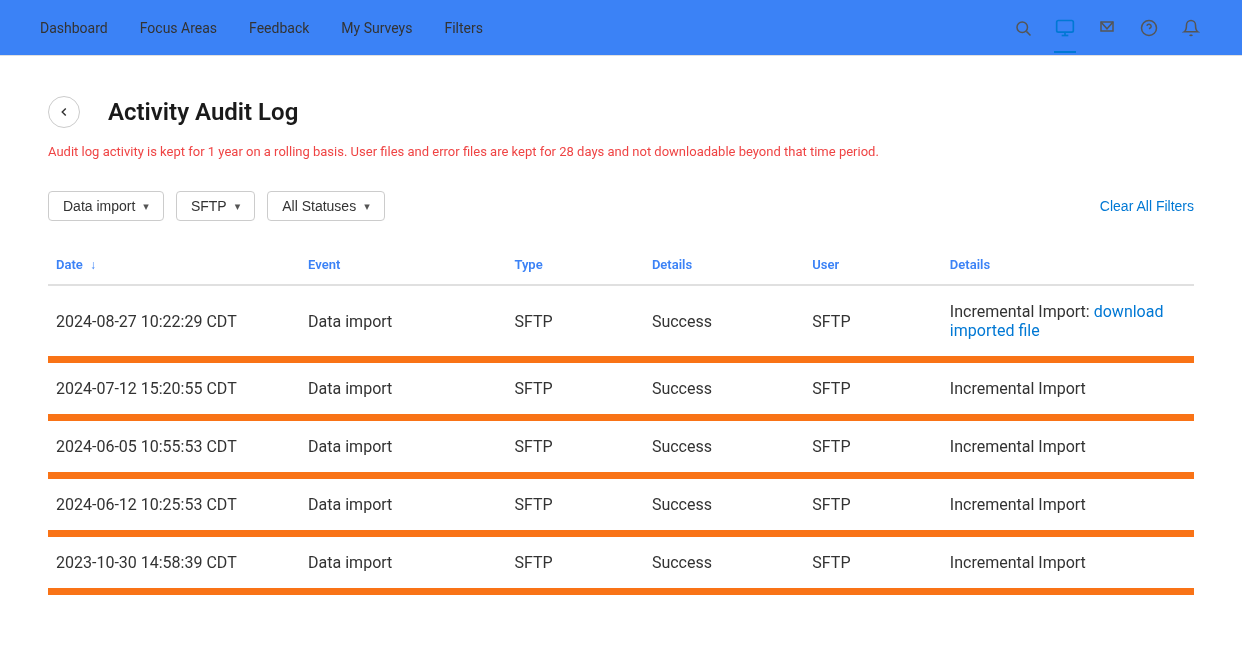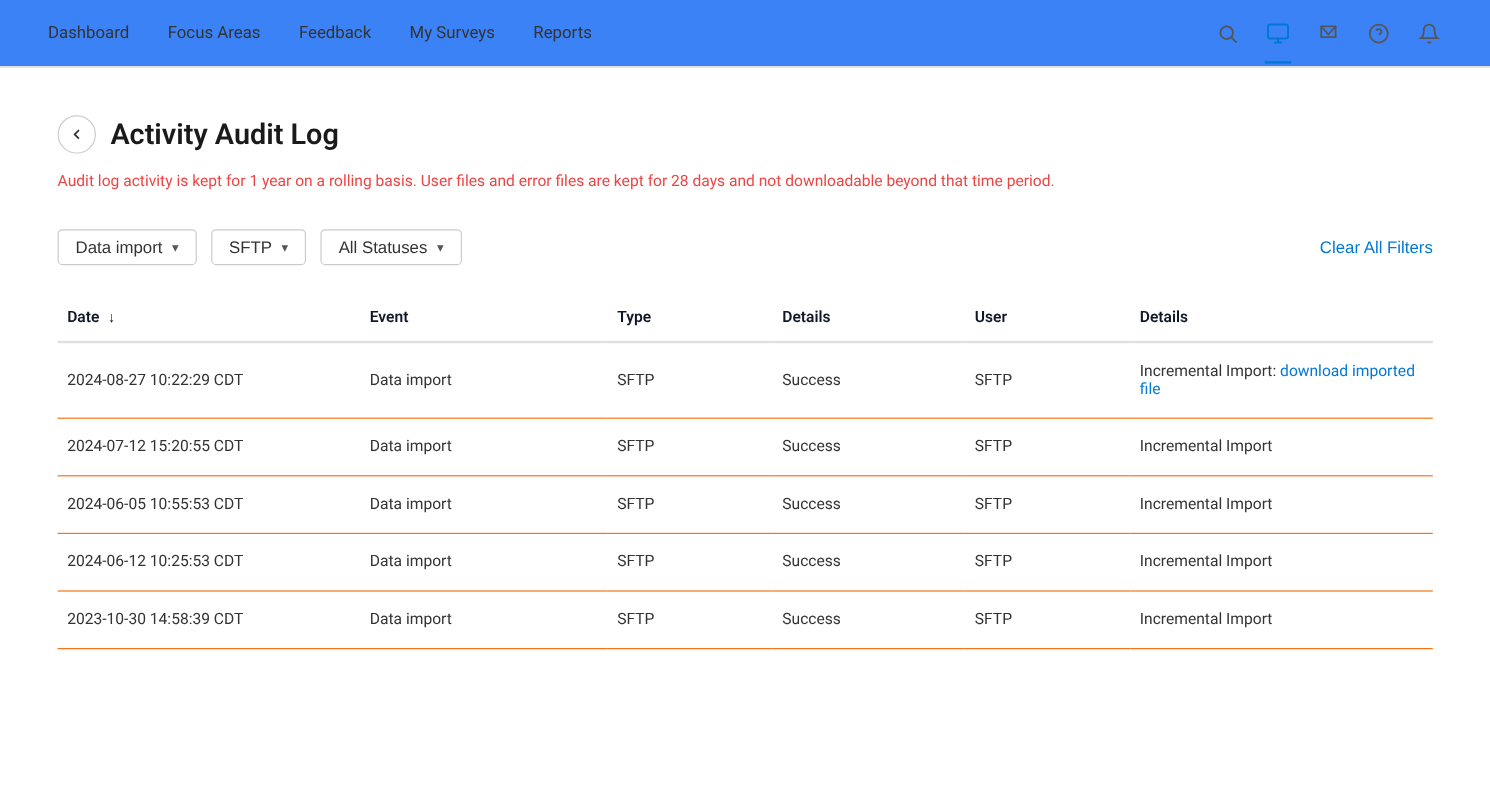--- a/index.html
+++ b/index.html
@@ -61,21 +61,21 @@
     }
 
     
     .main-content {
       padding: 40px 48px;
     }
 
     .page-header {
       display: flex;
       align-items: center;
-      gap: 12px;
+      gap: 28px;
       margin-bottom: 16px;
     }
     .back-btn {
       width: 32px;
       height: 32px;
       border-radius: 50%;
       border: 1px solid #ccc;
       display: flex;
       align-items: center;
       justify-content: center;
@@ -135,32 +135,32 @@
       border-collapse: collapse;
     }
     .audit-table thead tr {
       border-bottom: 2px solid #e0e0e0;
     }
     .audit-table th {
       text-align: left;
       padding: 12px 8px;
       font-size: 13px;
       font-weight: 600;
-      color: #0f172a;
+      color: #3b82f6;
       white-space: nowrap;
     }
     .audit-table th .sort-arrow {
       font-size: 12px;
       margin-left: 4px;
     }
     .audit-table td {
       padding: 16px 8px;
-      font-size: 13px;
-      color: #333;
-      border-bottom: 1px solid #f97316;
+      font-size: 16px;
+      color: #333;
+      border-bottom: 7px solid #f97316;
       vertical-align: middle;
     }
     .link-blue {
       color: #0078d4;
       text-decoration: none;
       cursor: pointer;
     }
 
     
     .col-date { width: 22%; }
@@ -172,21 +172,21 @@
   </style>
 </head>
 <body>
 
 <nav class="topnav">
   <div class="topnav-links">
     <a class="topnav-link">Dashboard</a>
     <a class="topnav-link">Focus Areas</a>
     <a class="topnav-link">Feedback</a>
     <a class="topnav-link">My Surveys</a>
-    <a class="topnav-link">Reports</a>
+    <a class="topnav-link">Filters</a>
   </div>
   <div class="topnav-icons">
     <div class="topnav-icon">
       <svg width="18" height="18" viewBox="0 0 24 24" fill="none" stroke="#555" stroke-width="2">
           <circle cx="11" cy="11" r="7"></circle>
           <line x1="16.5" y1="16.5" x2="22" y2="22"></line>
         </svg>
     </div>
     <div class="topnav-icon active-icon">
       <svg width="20" height="20" viewBox="0 0 24 24" fill="none" stroke="#0078d4" stroke-width="2">

